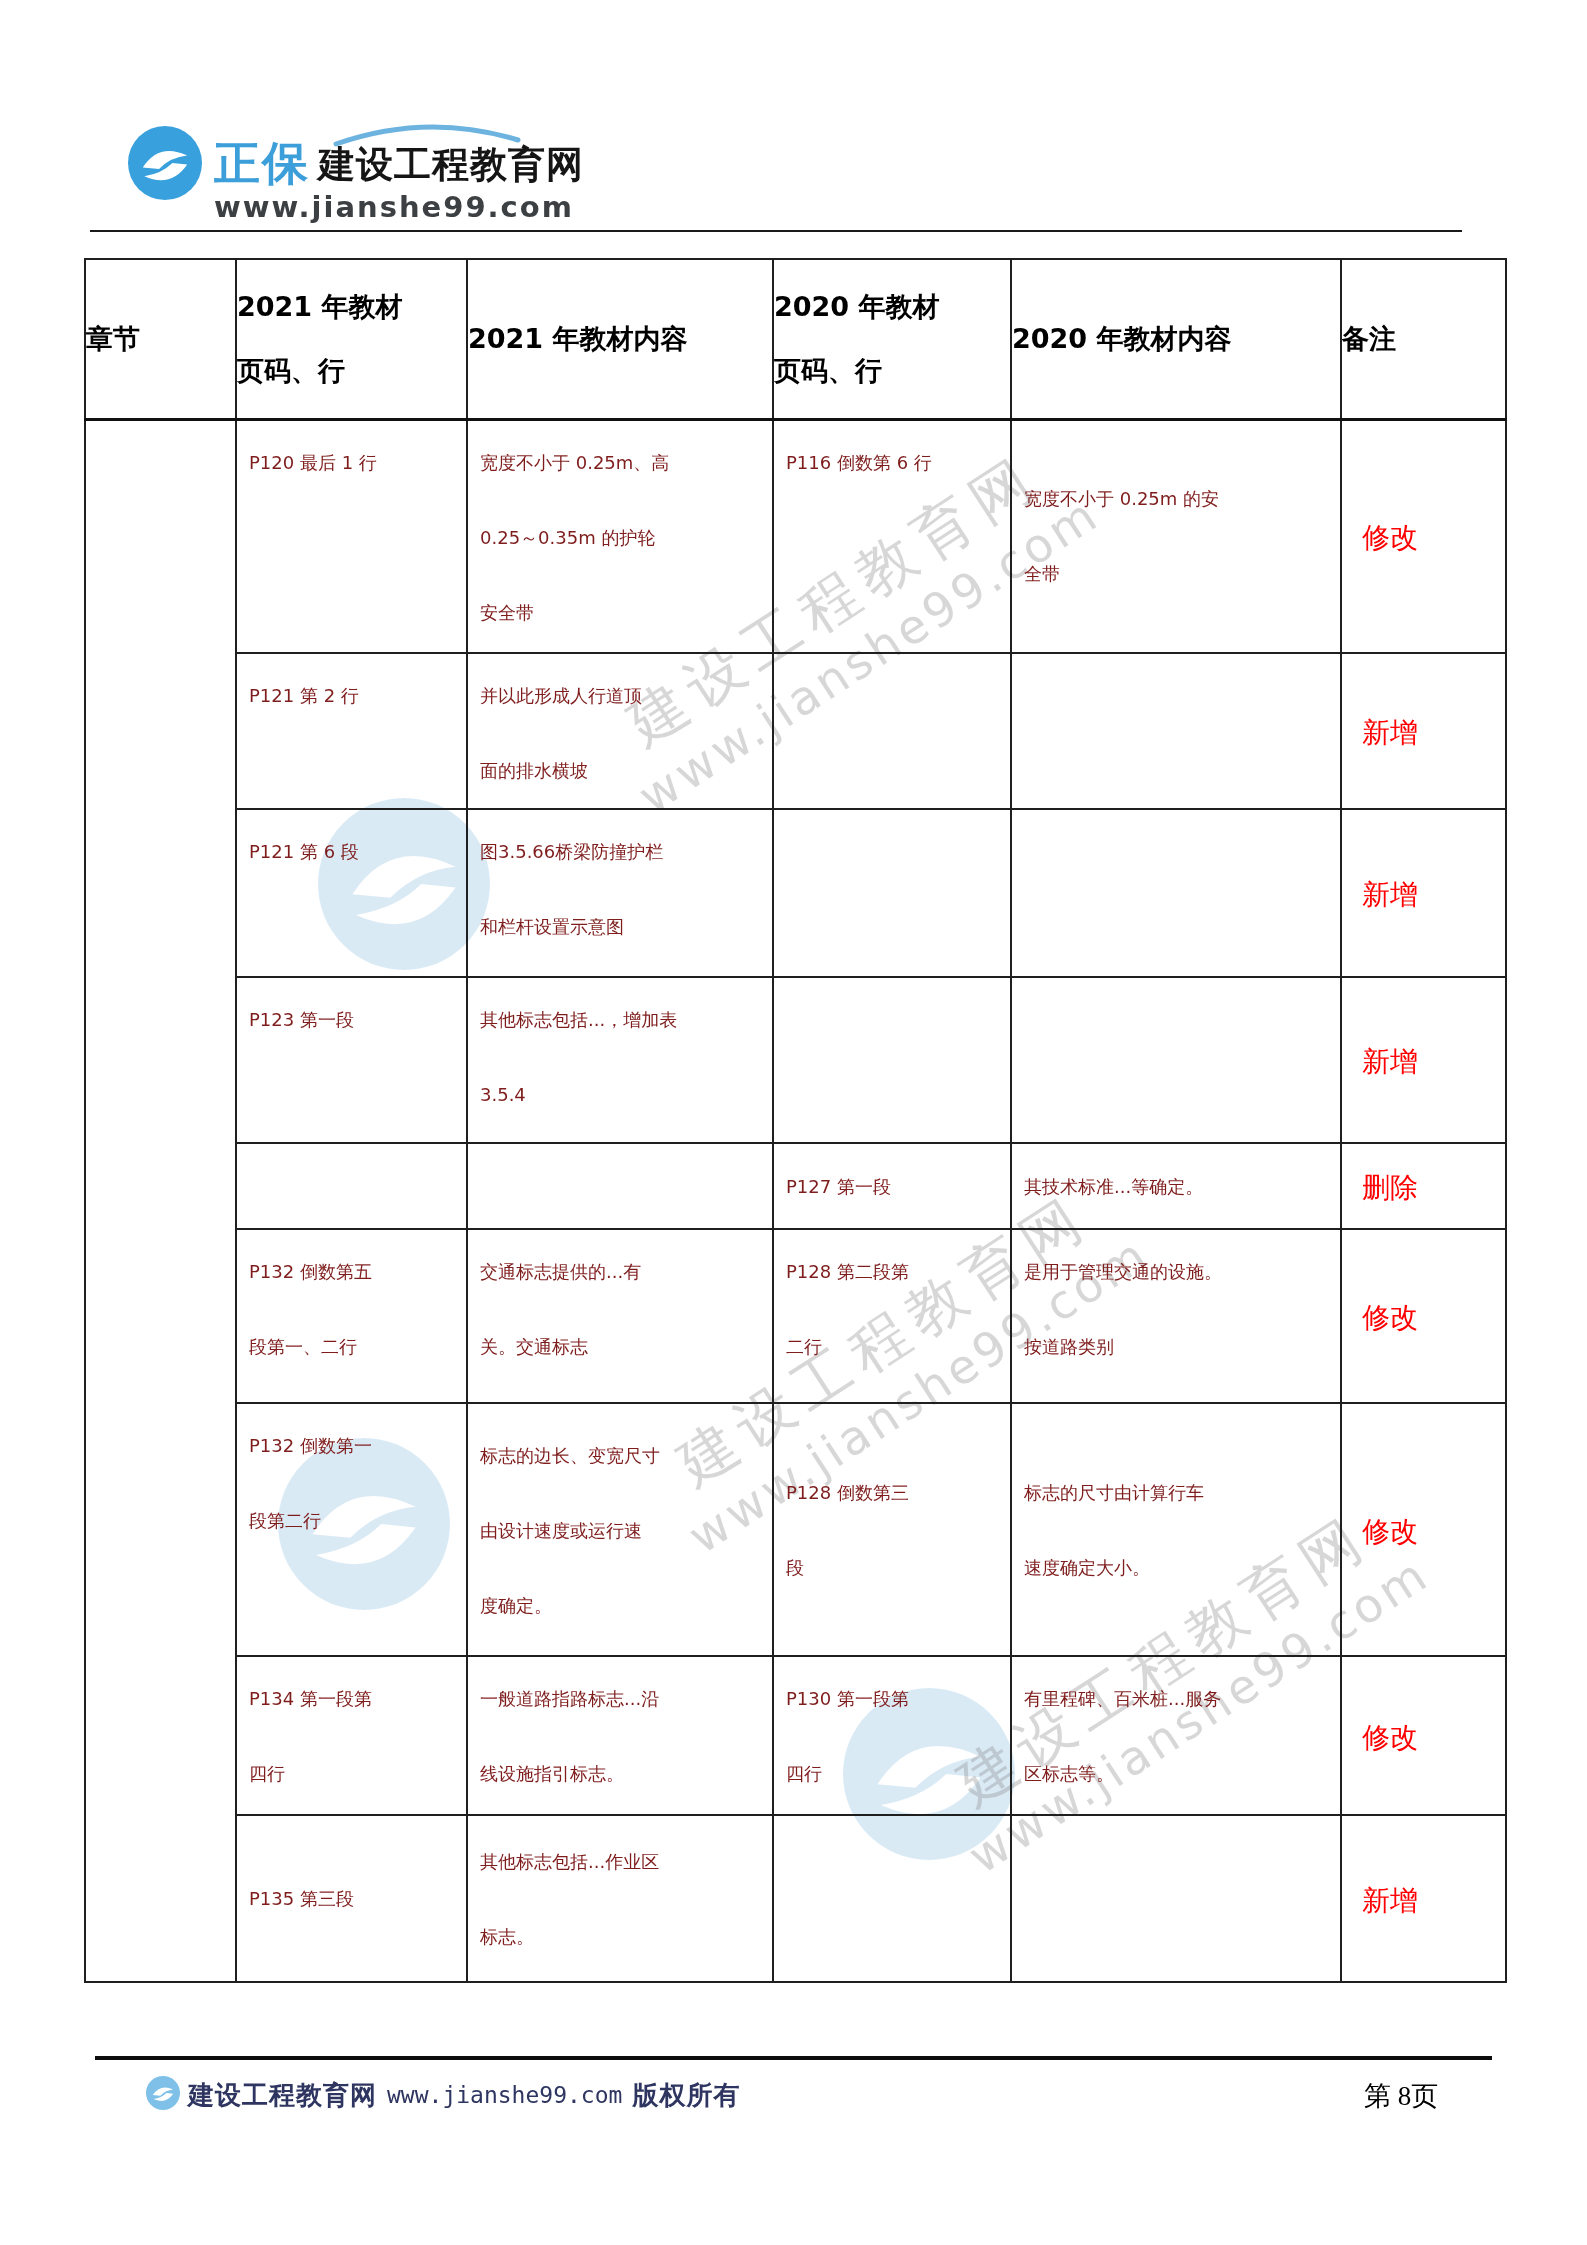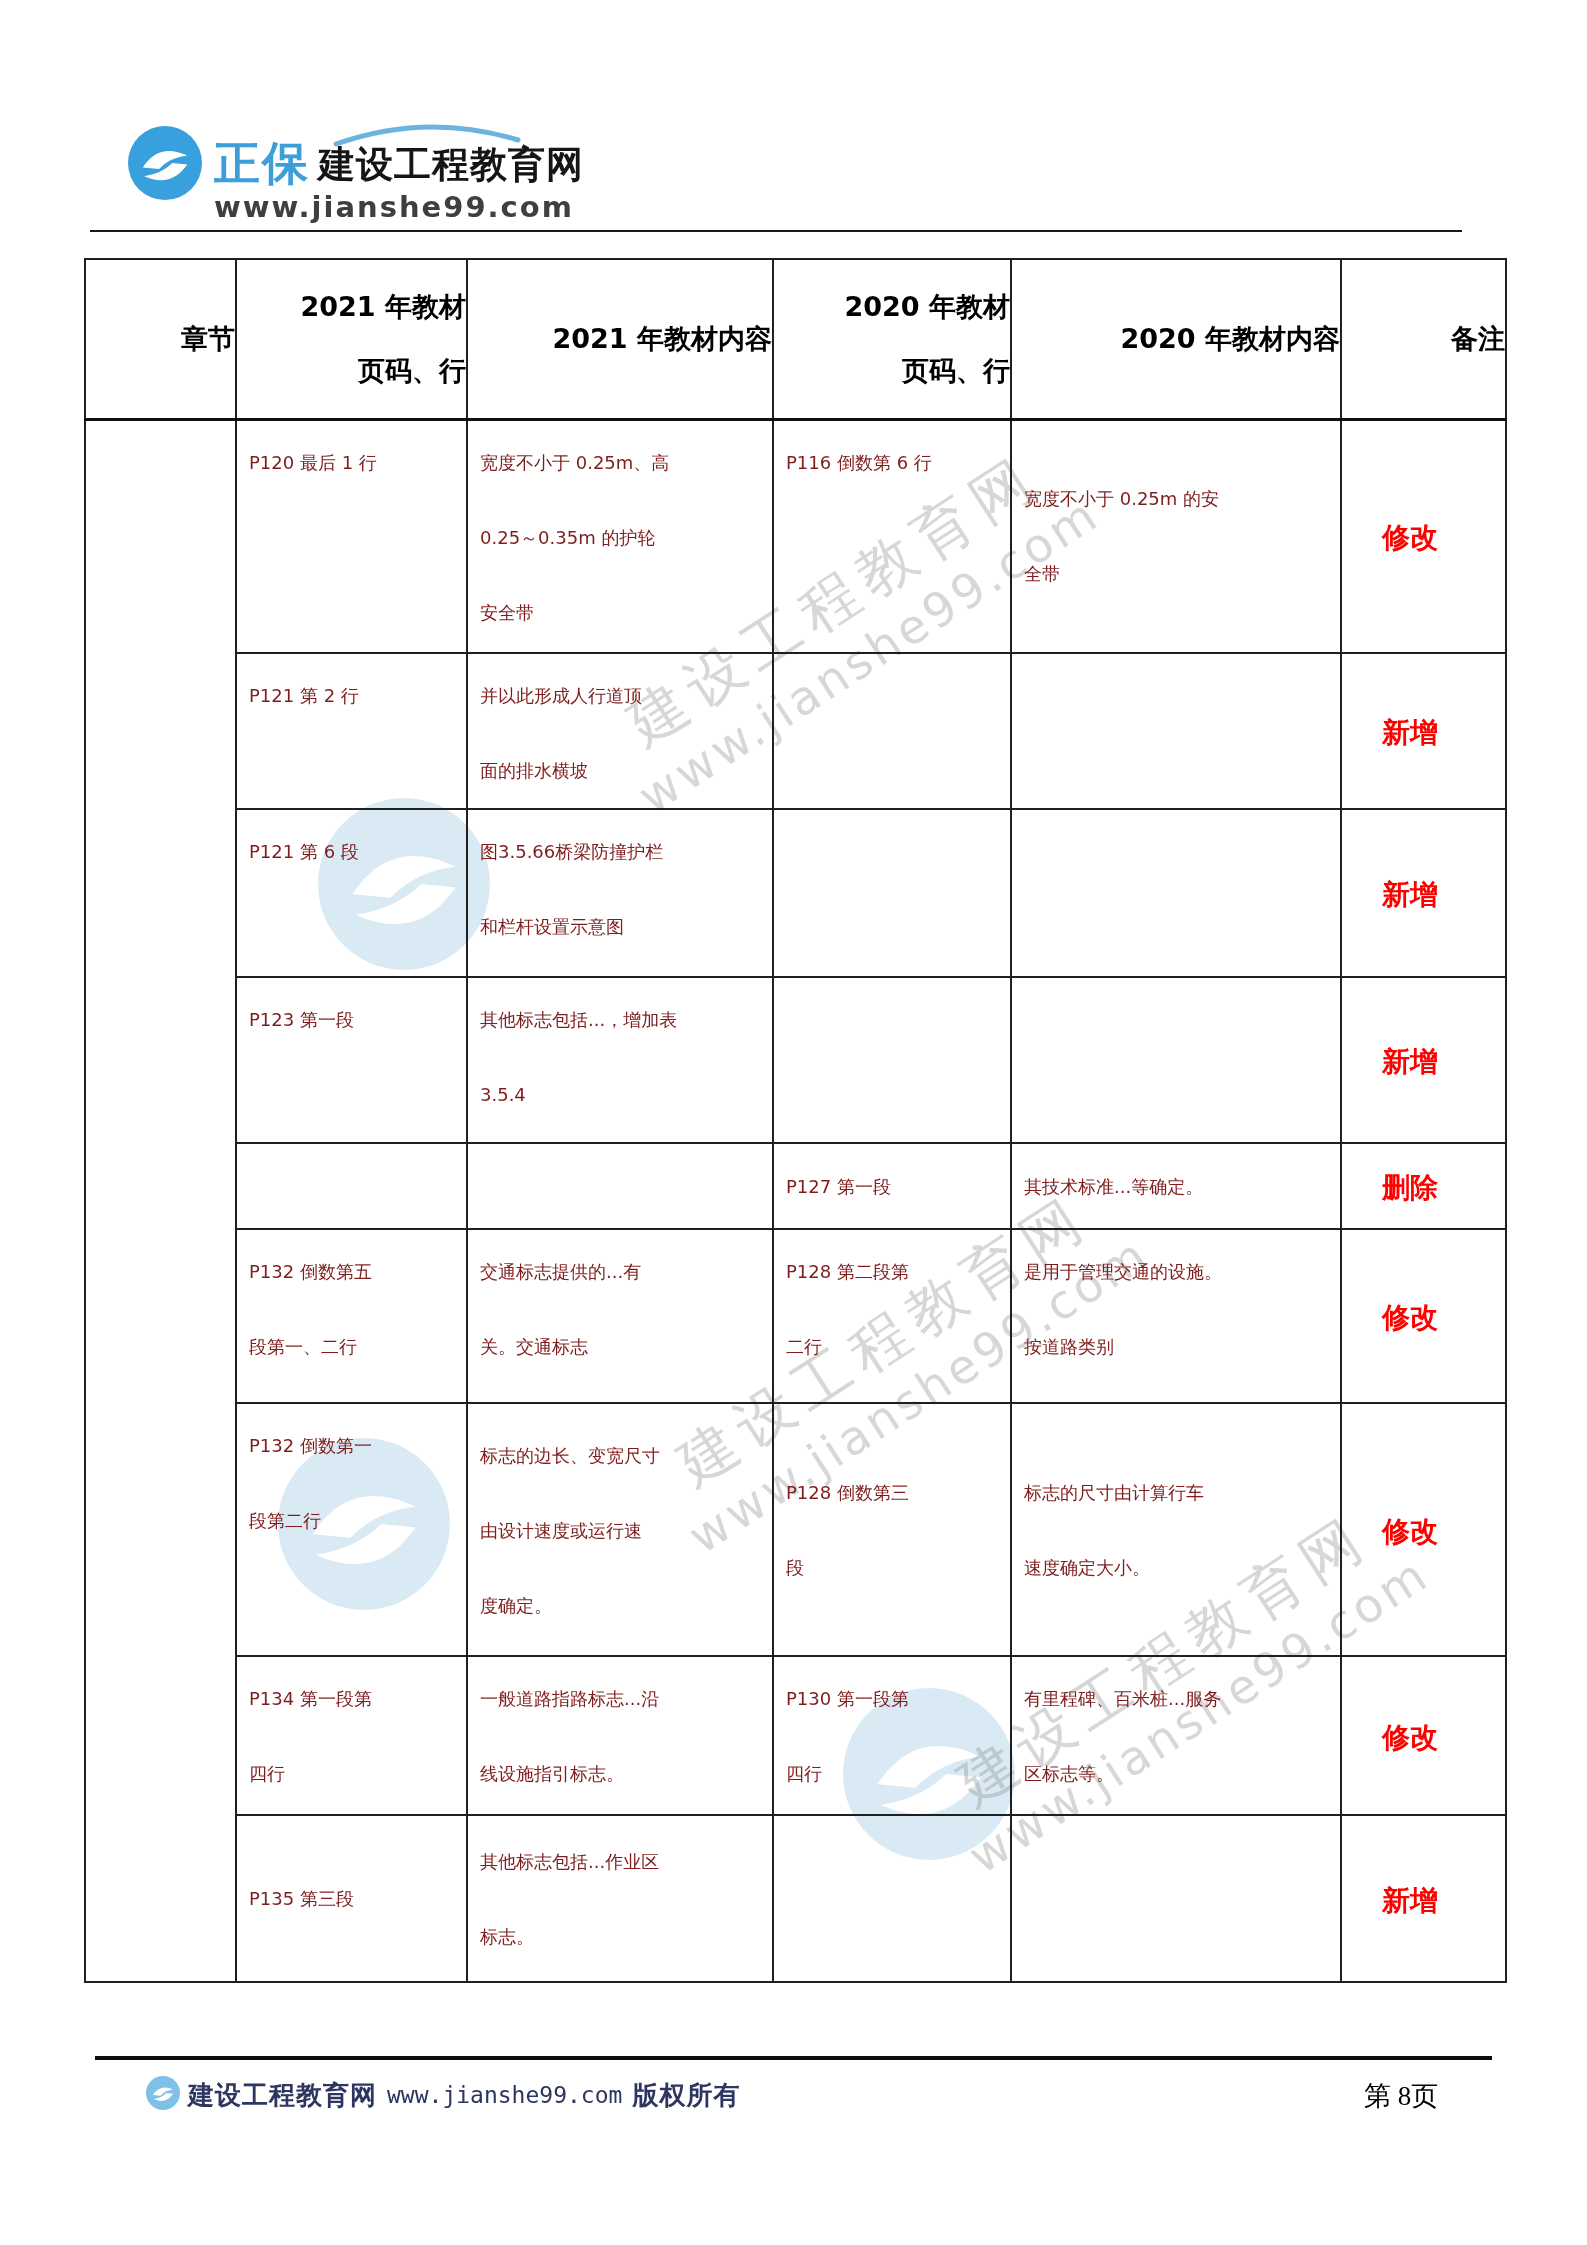--- a/index.html
+++ b/index.html
@@ -28,28 +28,28 @@
   .wm3{left:840px;top:1620px;}
   .wmc{position:absolute;opacity:0.42;pointer-events:none;}
   .wmc1{left:318px;top:798px;}
   .wmc2{left:278px;top:1438px;}
   .wmc3{left:843px;top:1688px;}
 
   
   table.cmp{position:absolute;left:84px;top:258px;width:1421px;border-collapse:collapse;
             table-layout:fixed;background:transparent;}
   .cmp th,.cmp td{border:2px solid #1f1f1f;padding:0;overflow:hidden;background:transparent;}
-  .cmp th{font-size:27px;font-weight:bold;text-align:right;vertical-align:middle;
+  .cmp th{font-size:27px;font-weight:bold;text-align:left;vertical-align:middle;
           white-space:pre-line;line-height:64px;color:#000;}
   .cmp thead th{border-bottom:3px solid #111;}
   .cmp td{font-size:18px;line-height:75px;white-space:pre-line;vertical-align:top;
           padding:4px 4px 0 12px;color:#7f1d1d;}
   .cmp td.vm{vertical-align:middle;padding-top:0;}
   .cmp td.ptm{padding-top:14px;}
-  .cmp td.remark{color:#ff0000;font-weight:bold;font-size:28px;padding-left:40px;
+  .cmp td.remark{color:#ff0000;font-weight:normal;font-size:28px;padding-left:20px;
                  vertical-align:middle;white-space:nowrap;line-height:34px;margin-top:8px;}
   tr.hr0{height:160px}tr.r1{height:234px}tr.r2{height:128px}tr.r3{height:168px}
   tr.r4{height:166px}tr.r5{height:86px}tr.r6{height:174px}tr.r7{height:253px}
   tr.r8{height:159px}tr.r9{height:167px}
 
   
   .foot-rule{position:absolute;left:95px;top:2056px;width:1397px;height:4px;background:#0d0d0d;}
   .foot{position:absolute;left:146px;top:2076px;display:flex;align-items:center;color:#2e3560;}
   .foot .site{font-size:26px;font-weight:bold;margin-left:8px;letter-spacing:1px;}
   .foot .url{font-size:23px;font-family:"DejaVu Sans Mono","Liberation Mono",monospace;margin-left:10px;}

